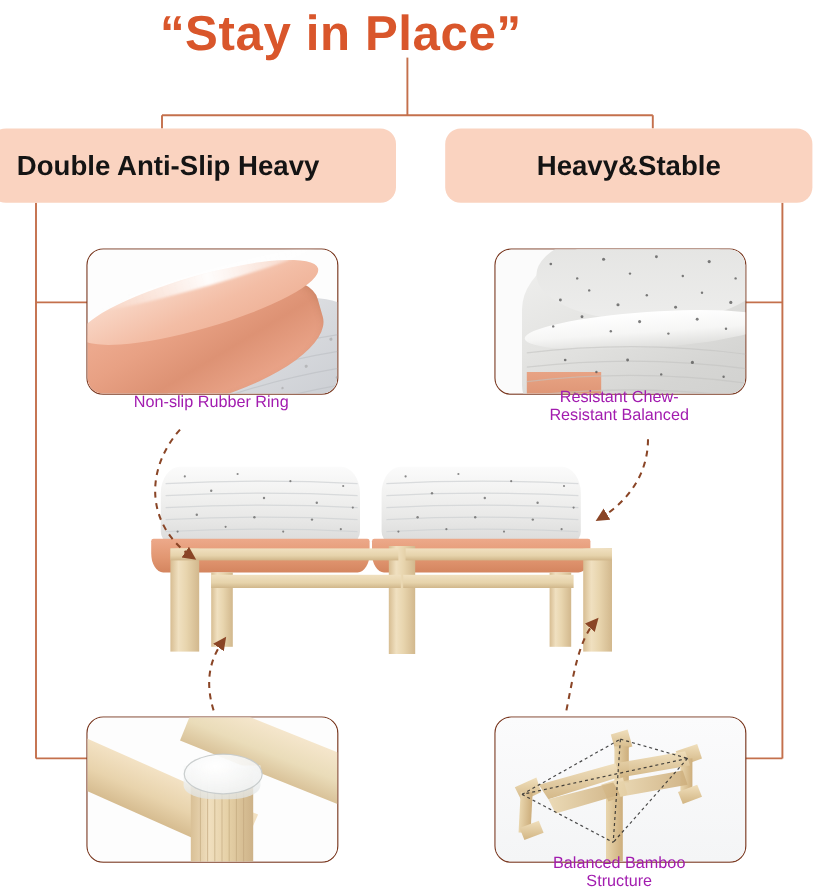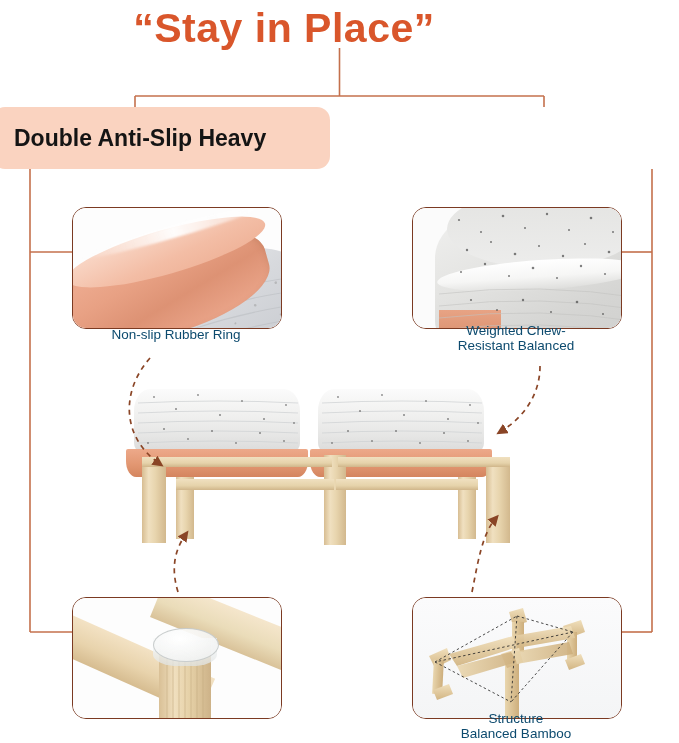--- a/index.html
+++ b/index.html
@@ -36,21 +36,21 @@
     position:absolute;width:208px;height:120px;border-radius:14px;
     border:1.6px solid #7b3a22;overflow:hidden;background:#fafbfc;z-index:5;
   }
   #card-tl{left:72px;top:207px;}
   #card-tr{left:412px;top:207px;}
   #card-bl{left:72px;top:597px;}
   #card-br{left:412px;top:597px;}
 
   .caption{
     position:absolute;width:230px;text-align:center;
-    font-size:13.5px;color:#0c4a6e;line-height:15px;z-index:5;
+    font-size:13.5px;color:#a21caf;line-height:15px;z-index:5;
   }
   #cap-tl{left:61px;top:327px;}
   #cap-tr{left:401px;top:323px;}
   #cap-bl{left:61px;top:712px;}
   #cap-br{left:401px;top:711px;}
 
   
   .ph{position:absolute;inset:0;}
 
   
@@ -175,20 +175,23 @@
       <path d="M652 169 V632"></path>
       <path d="M652 252 H620"></path>
       <path d="M652 632 H620"></path>
     </g>
   </svg>
 
   <div id="title">“Stay in Place”</div>
 
   <div class="pill" id="pill-left">
     <span class="pill-label">Double Anti-Slip Heavy</span>
+  </div>
+  <div class="pill" id="pill-right">
+    <span class="pill-label">Heavy&amp;Stable</span>
   </div>
 
   <div class="card" id="card-tl">
     <div class="ph">
       <div id="tl-bg"></div>
       <div id="tl-ceramic"></div>
       <svg style="position:absolute;left:58px;top:40px;width:200px;height:120px;transform:rotate(-16deg);" viewBox="0 0 200 120">
         <g fill="#9a9a9a" opacity=".5">
           <circle cx="18" cy="30" r="1.1"></circle>
             <circle cx="40" cy="18" r="1"></circle>
@@ -274,21 +277,21 @@
           <circle cx="194" cy="102" r="1.1"></circle>
             <circle cx="46" cy="126" r="1"></circle>
             <circle cx="96" cy="130" r="1.2"></circle>
           <circle cx="152" cy="128" r="1"></circle>
             <circle cx="192" cy="126" r="1.2"></circle>
         </g>
       </svg>
     </div>
   </div>
   <div class="caption" id="cap-tr">
-    <div>Weighted Chew-</div>
+    <div>Resistant Chew-</div>
     <div>Resistant Balanced</div>
   </div>
 
   <div class="card" id="card-bl">
     <div class="ph">
       <div id="bl-bg"></div>
       <div id="bl-beamA"></div>
       <div id="bl-beamB"></div>
       <div id="bl-leg"></div>
       <svg style="position:absolute;left:86px;top:42px;width:52px;height:88px;" viewBox="0 0 52 88">
@@ -346,22 +349,22 @@
           <path d="M104 18 L160 34"></path>
           <path d="M160 34 L22 64"></path>
           <path d="M104 18 L98 104"></path>
           <path d="M22 64 L98 104"></path>
           <path d="M160 34 L98 104"></path>
         </g>
       </svg>
     </div>
   </div>
   <div class="caption" id="cap-br">
+    <div>Balanced Bamboo</div>
     <div>Structure</div>
-    <div>Balanced Bamboo</div>
   </div>
 
   <div id="product">
 
     <div class="bowl-cer" style="left:6px;top:4px;width:166px;height:62px;"></div>
     <div class="bowl-base" style="left:-2px;top:64px;width:182px;height:28px;"></div>
 
     <div class="bowl-cer" style="left:190px;top:4px;width:166px;height:62px;"></div>
     <div class="bowl-base" style="left:182px;top:64px;width:182px;height:28px;"></div>
 

